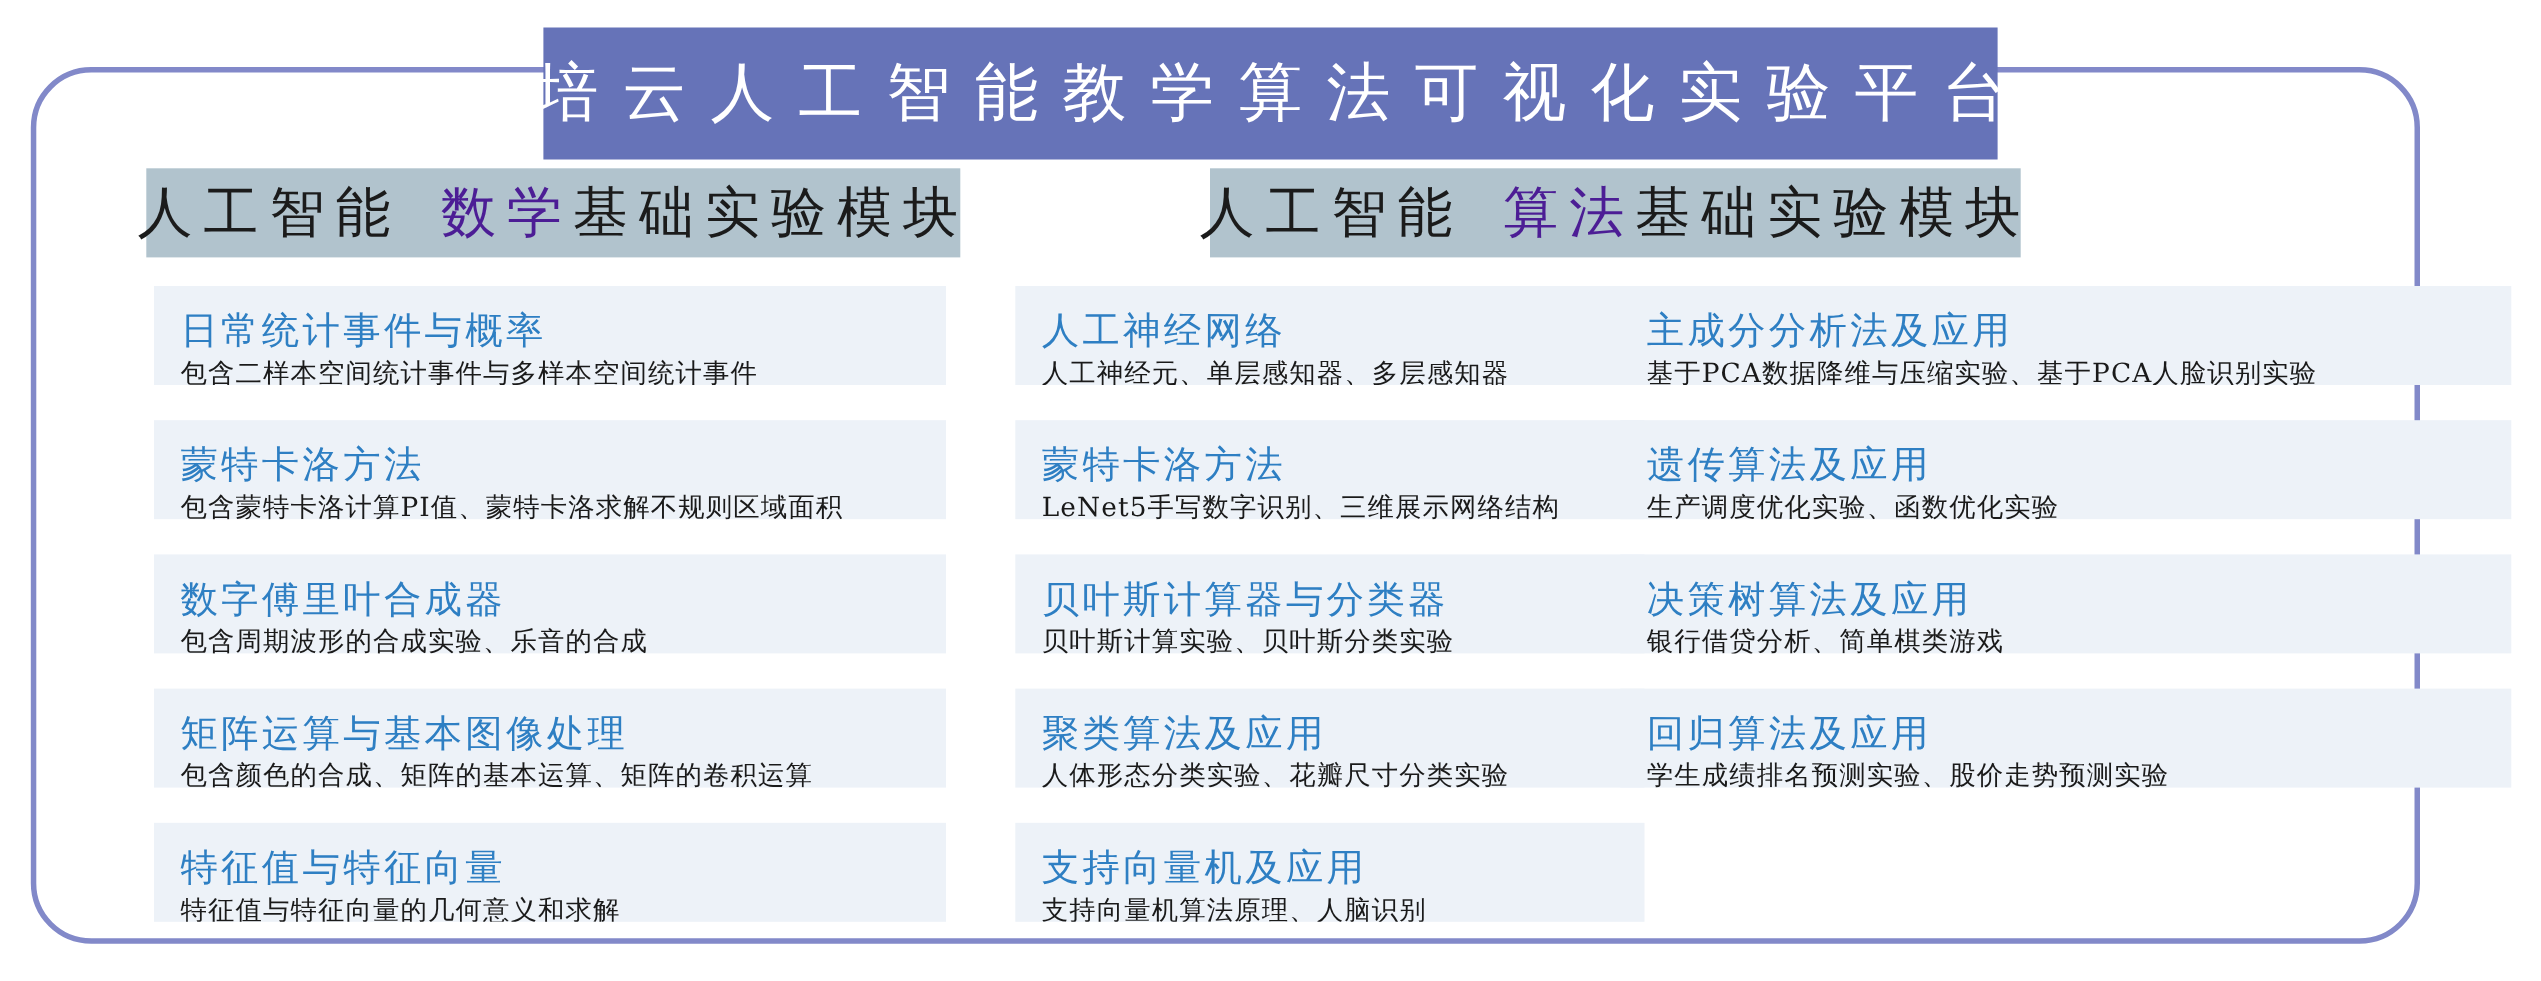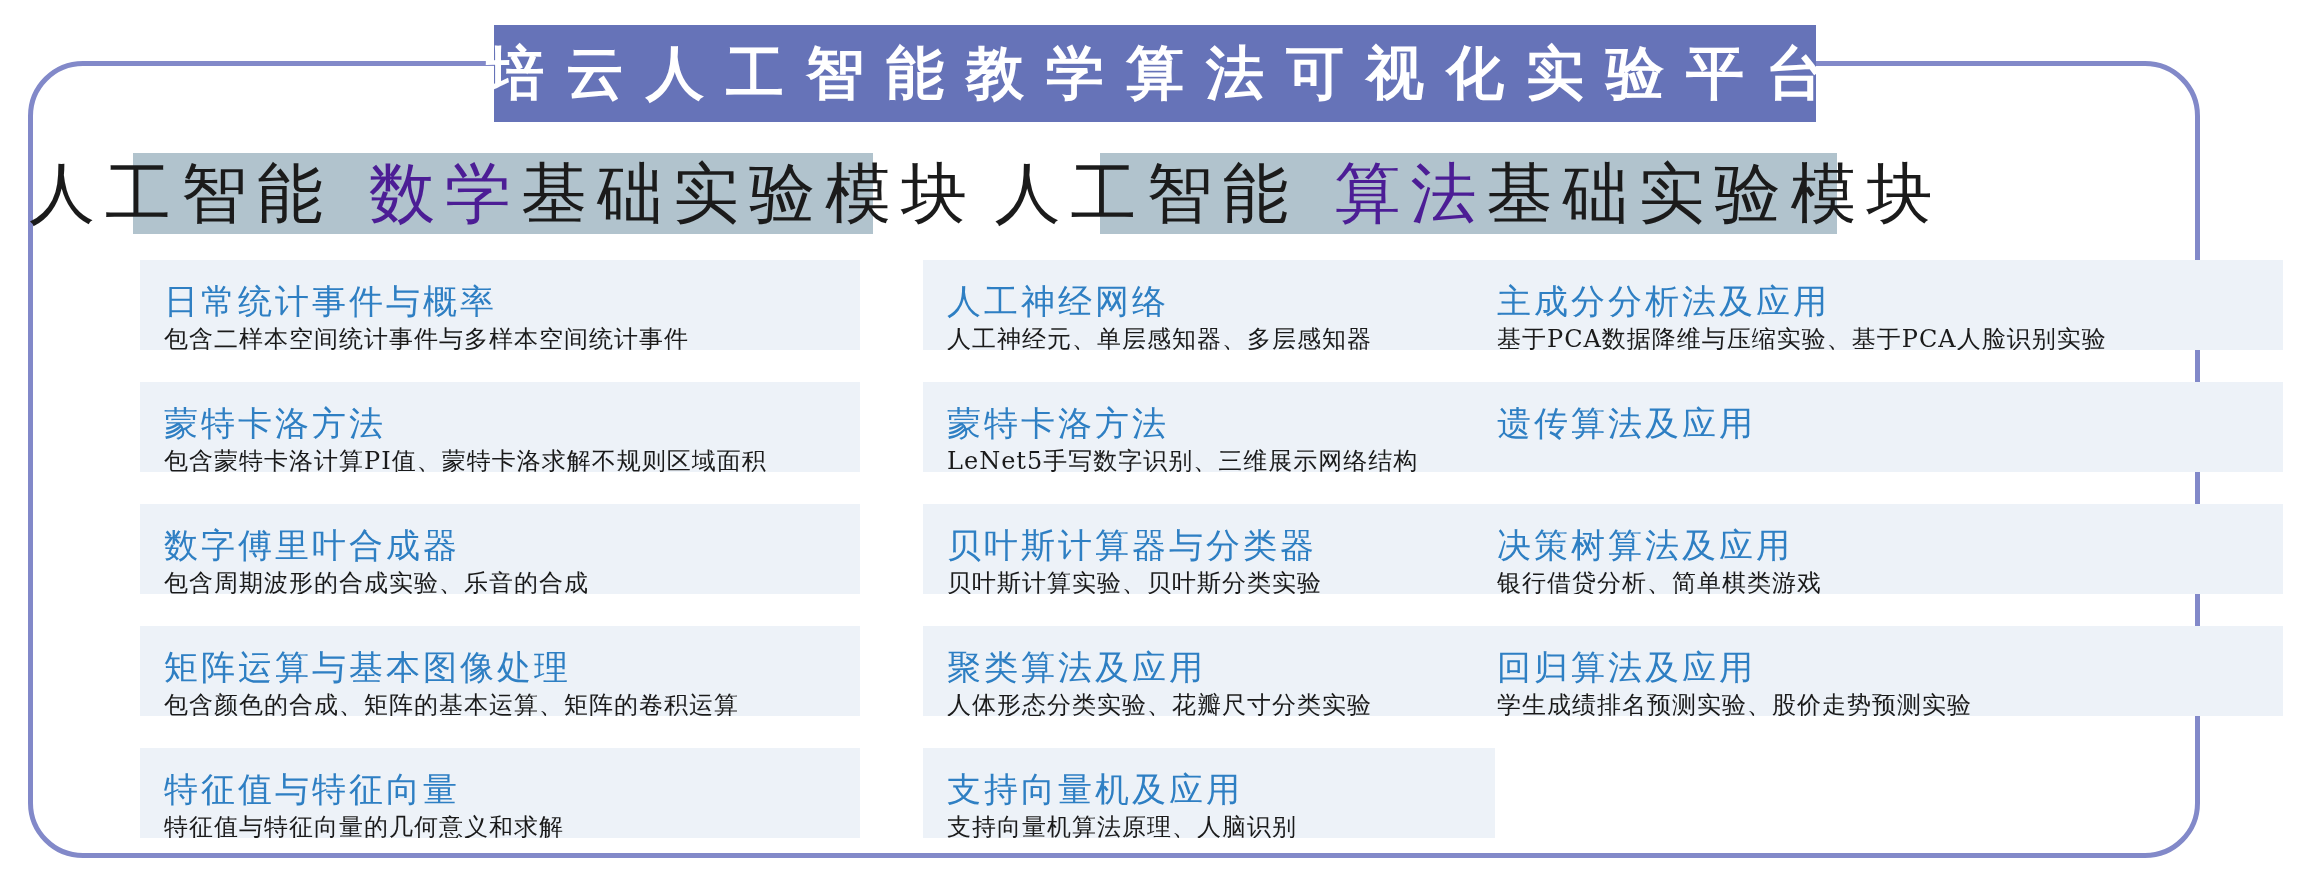--- a/index.html
+++ b/index.html
@@ -17,44 +17,44 @@
     left: 28px; top: 61px;
     width: 2162px; height: 787px;
     border: 5px solid #8289c9;
     border-radius: 55px;
     background: #ffffff;
   }
   
   .banner {
     position: absolute;
     left: 494px; top: 25px;
-    width: 1322px; height: 97px;
+    width: 1322px; height: 120px;
     background: #6673b8;
     color: #ffffff;
     display: flex;
     align-items: center;
     justify-content: center;
     font-size: 58px;
-    font-weight: bold;
+    font-weight: normal;
     letter-spacing: 22px;
     text-indent: 22px;
     white-space: nowrap;
     z-index: 3;
   }
   
   .section-header {
     position: absolute;
     top: 153px;
     height: 81px;
     background: #b1c3cd;
     color: #1b1b1b;
     display: flex;
     align-items: center;
     justify-content: center;
-    font-size: 66px;
+    font-size: 50px;
     letter-spacing: 10px;
     white-space: nowrap;
     z-index: 2;
   }
   .section-header .hl { color: #4c1d95; margin-left: 36px; }
   .hdr-1 { left: 133px; width: 740px; }
   .hdr-2 { left: 1100px; width: 737px; }
   
   .card {
     position: absolute;
@@ -155,20 +155,21 @@
     <span class="title">支持向量机及应用</span>
     <span class="desc">支持向量机算法原理、人脑识别</span>
   </div>
 
   <div class="card col-3 row-1">
     <span class="title">主成分分析法及应用</span>
     <span class="desc">基于PCA数据降维与压缩实验、基于PCA人脸识别实验</span>
   </div>
   <div class="card col-3 row-2">
     <span class="title">遗传算法及应用</span>
+    <span class="desc">生产调度优化实验、函数优化实验</span>
   </div>
   <div class="card col-3 row-3">
     <span class="title">决策树算法及应用</span>
     <span class="desc">银行借贷分析、简单棋类游戏</span>
   </div>
   <div class="card col-3 row-4">
     <span class="title">回归算法及应用</span>
     <span class="desc">学生成绩排名预测实验、股价走势预测实验</span>
   </div>
 

